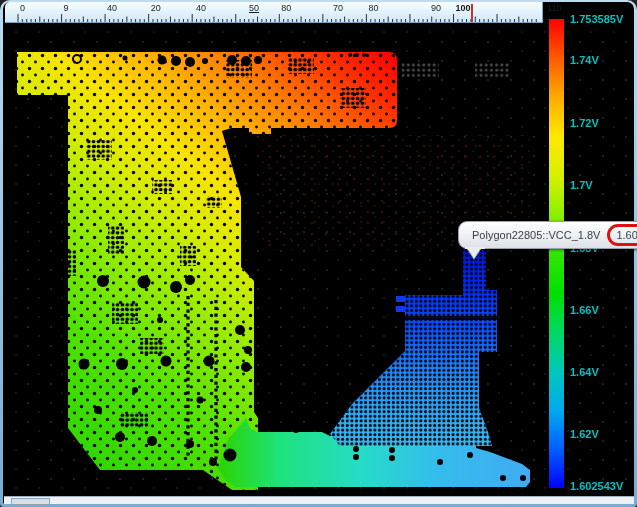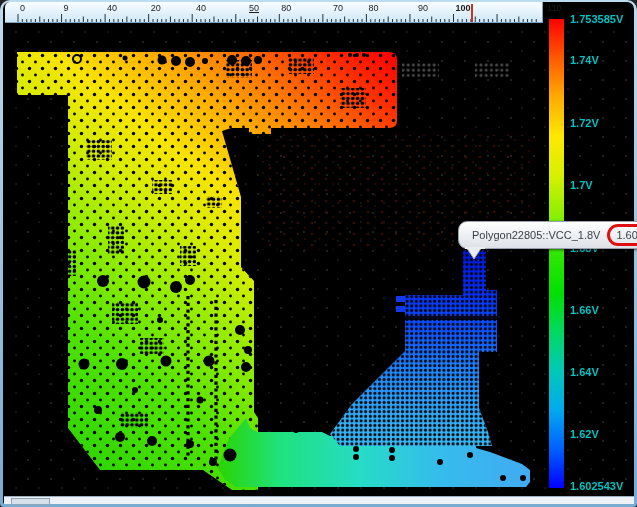--- a/index.html
+++ b/index.html
@@ -313,21 +313,21 @@
     <div id="ruler-labels">
         <span class="rlabel" style="left: 15px;">0</span>
         <span class="rlabel" style="left: 58.55px;">9</span>
         <span class="rlabel" style="left: 102.1px;">40</span>
         <span class="rlabel" style="left: 145.65px;">20</span>
         <span class="rlabel" style="left: 191px; text-align: center;">40</span>
         <span class="rlabel" style="left: 244px; text-decoration: underline;">50</span>
         <span class="rlabel" style="left: 276.3px;">80</span>
         <span class="rlabel" style="left: 328px;">70</span>
         <span class="rlabel" style="left: 363.4px;">80</span>
-        <span class="rlabel" style="left: 413px;">90</span>
+        <span class="rlabel" style="left: 426px;">90</span>
         <span class="rlabel" style="left: 450.5px; font-weight: bold;">100</span>
         <span class="rlabel" style="left: 494.05px; margin-left: 48px;">110</span>
       </div>
     <div id="cursor-line" style="left: 466px;"></div>
   </div>
 
   <div id="colorbar" style="background: linear-gradient(rgb(255, 0, 0), rgb(255, 90, 0), rgb(255, 171, 0), rgb(255, 232, 0), rgb(216, 240, 0), rgb(140, 240, 0), rgb(48, 232, 0), rgb(0, 224, 0), rgb(0, 216, 96), rgb(0, 200, 184), rgb(0, 170, 238), rgb(0, 96, 255), rgb(0, 0, 255));"></div>
   <div id="scale-labels">
       <div class="slabel" style="top: 13px; color: rgb(0, 194, 194);">1.753585V</div>
       <div class="slabel" style="top: 54px; color: rgb(0, 194, 194);">1.74V</div>

